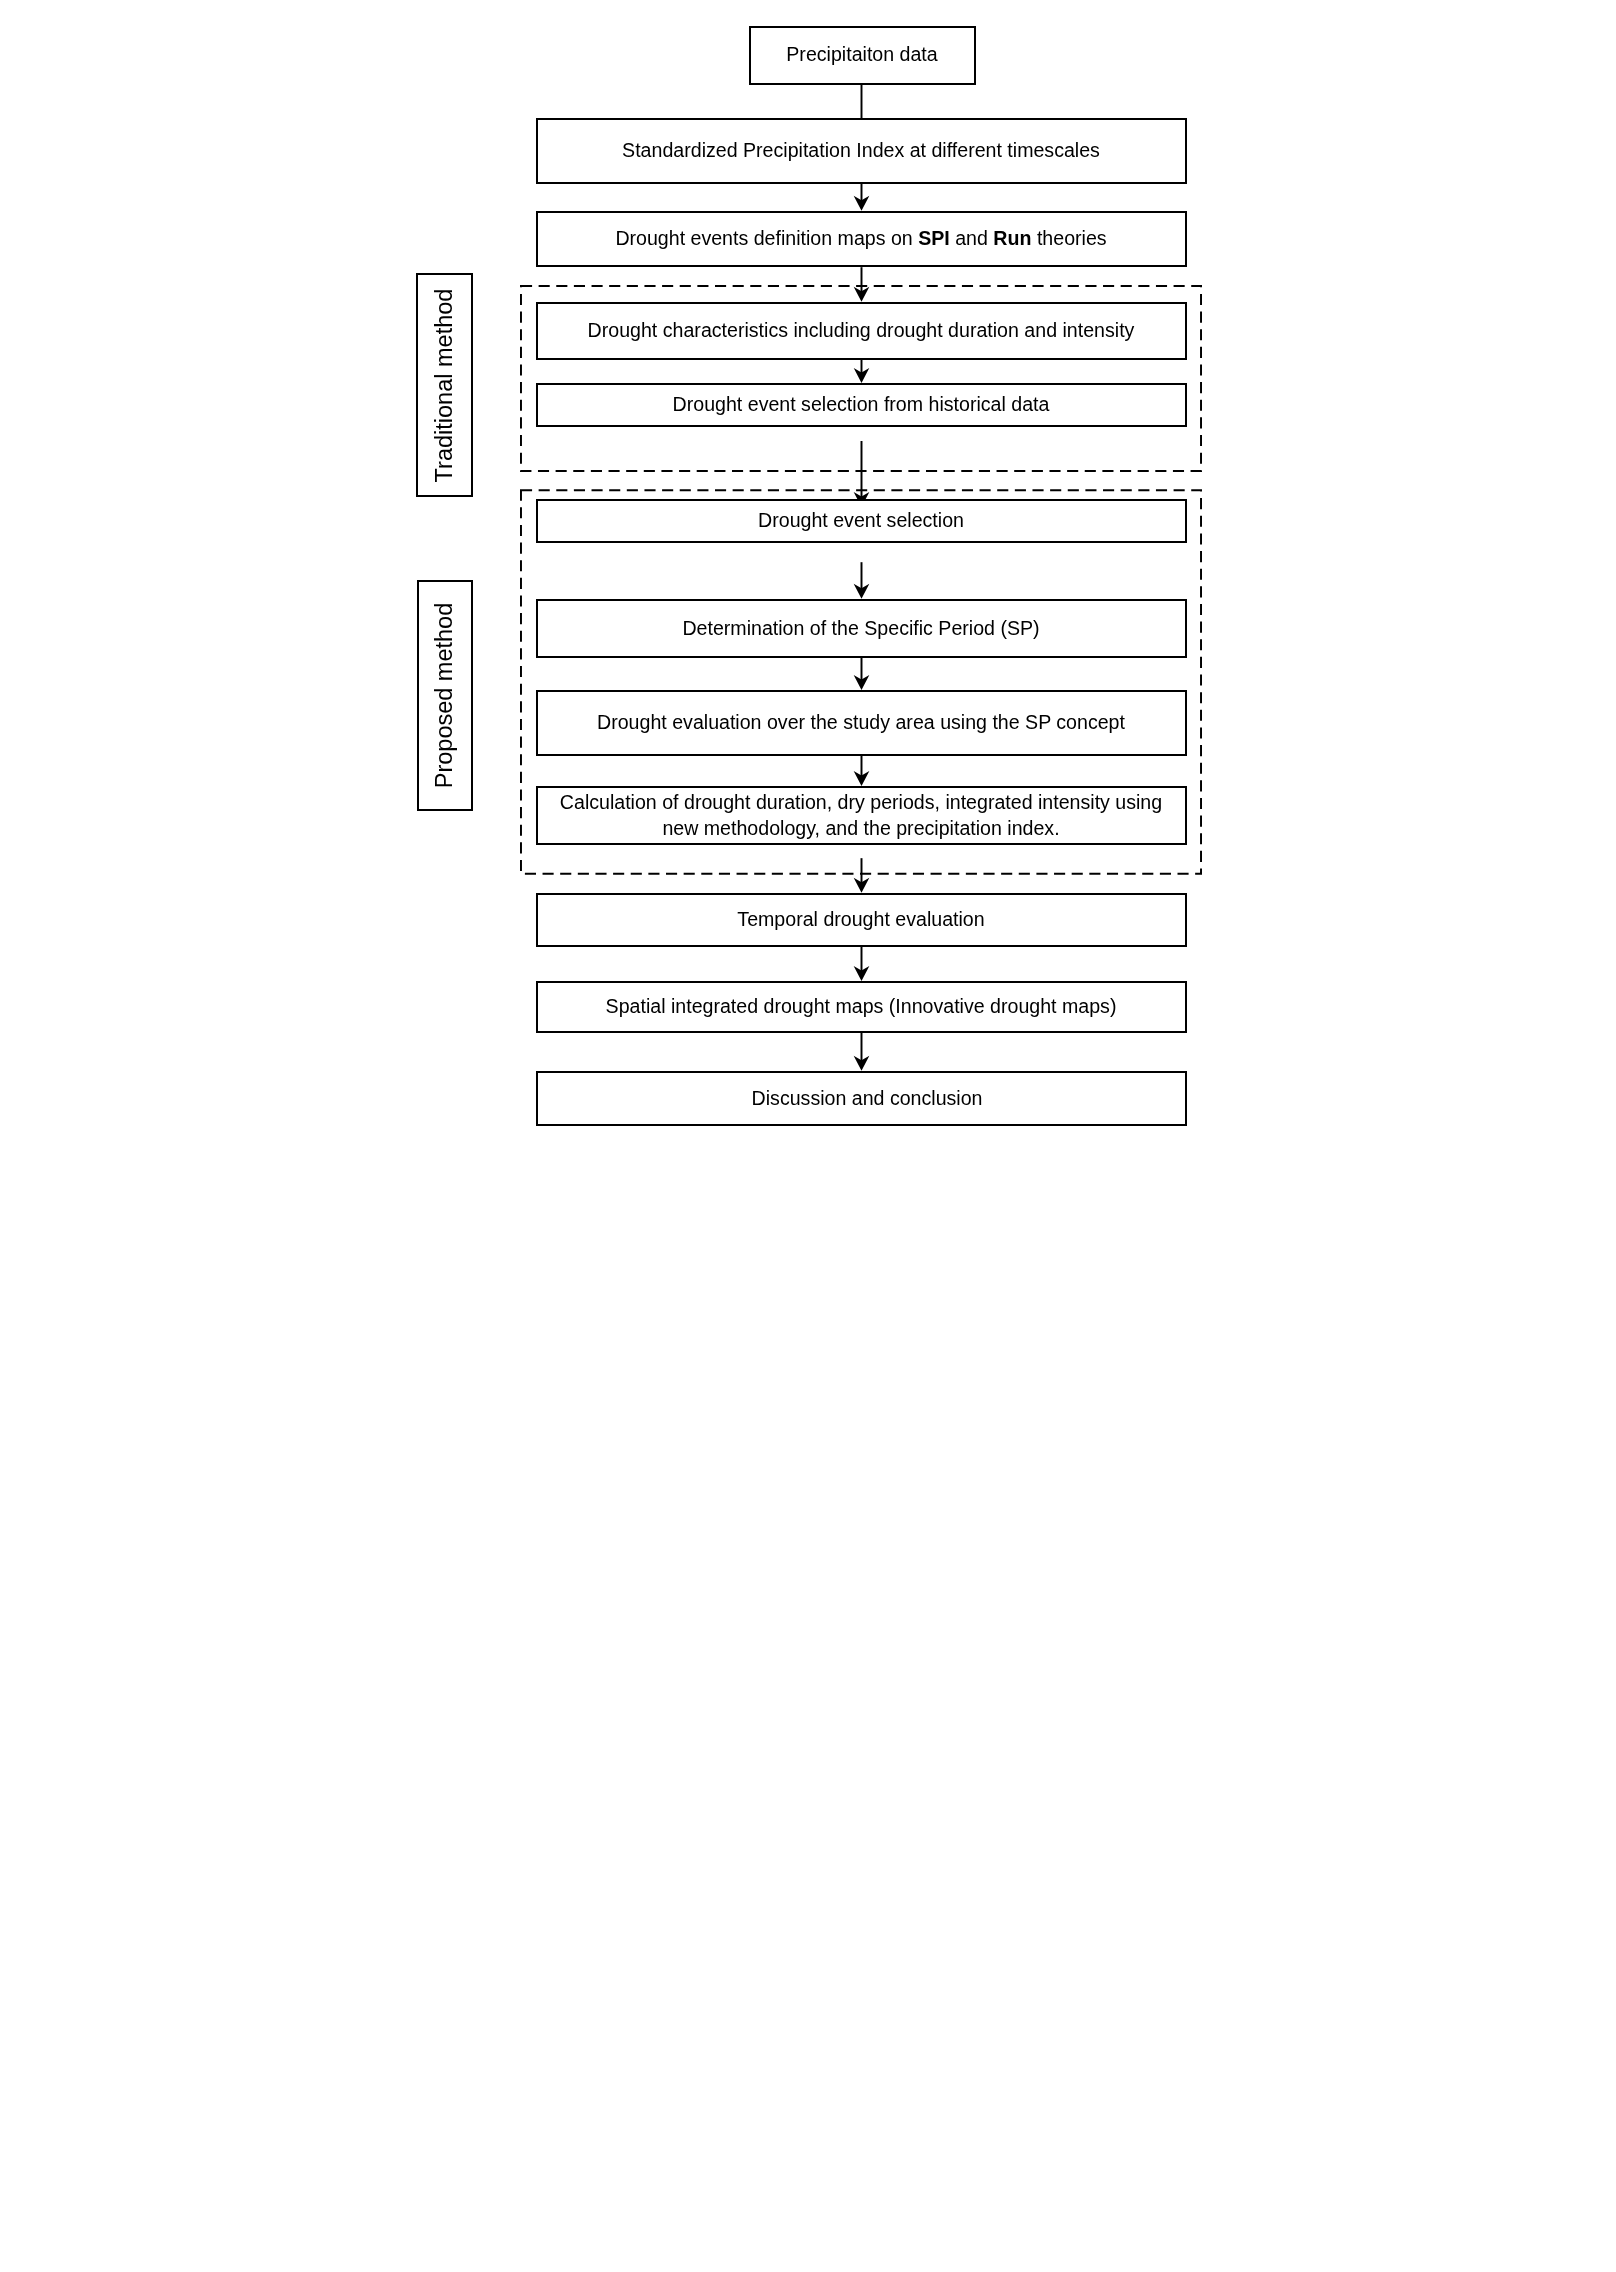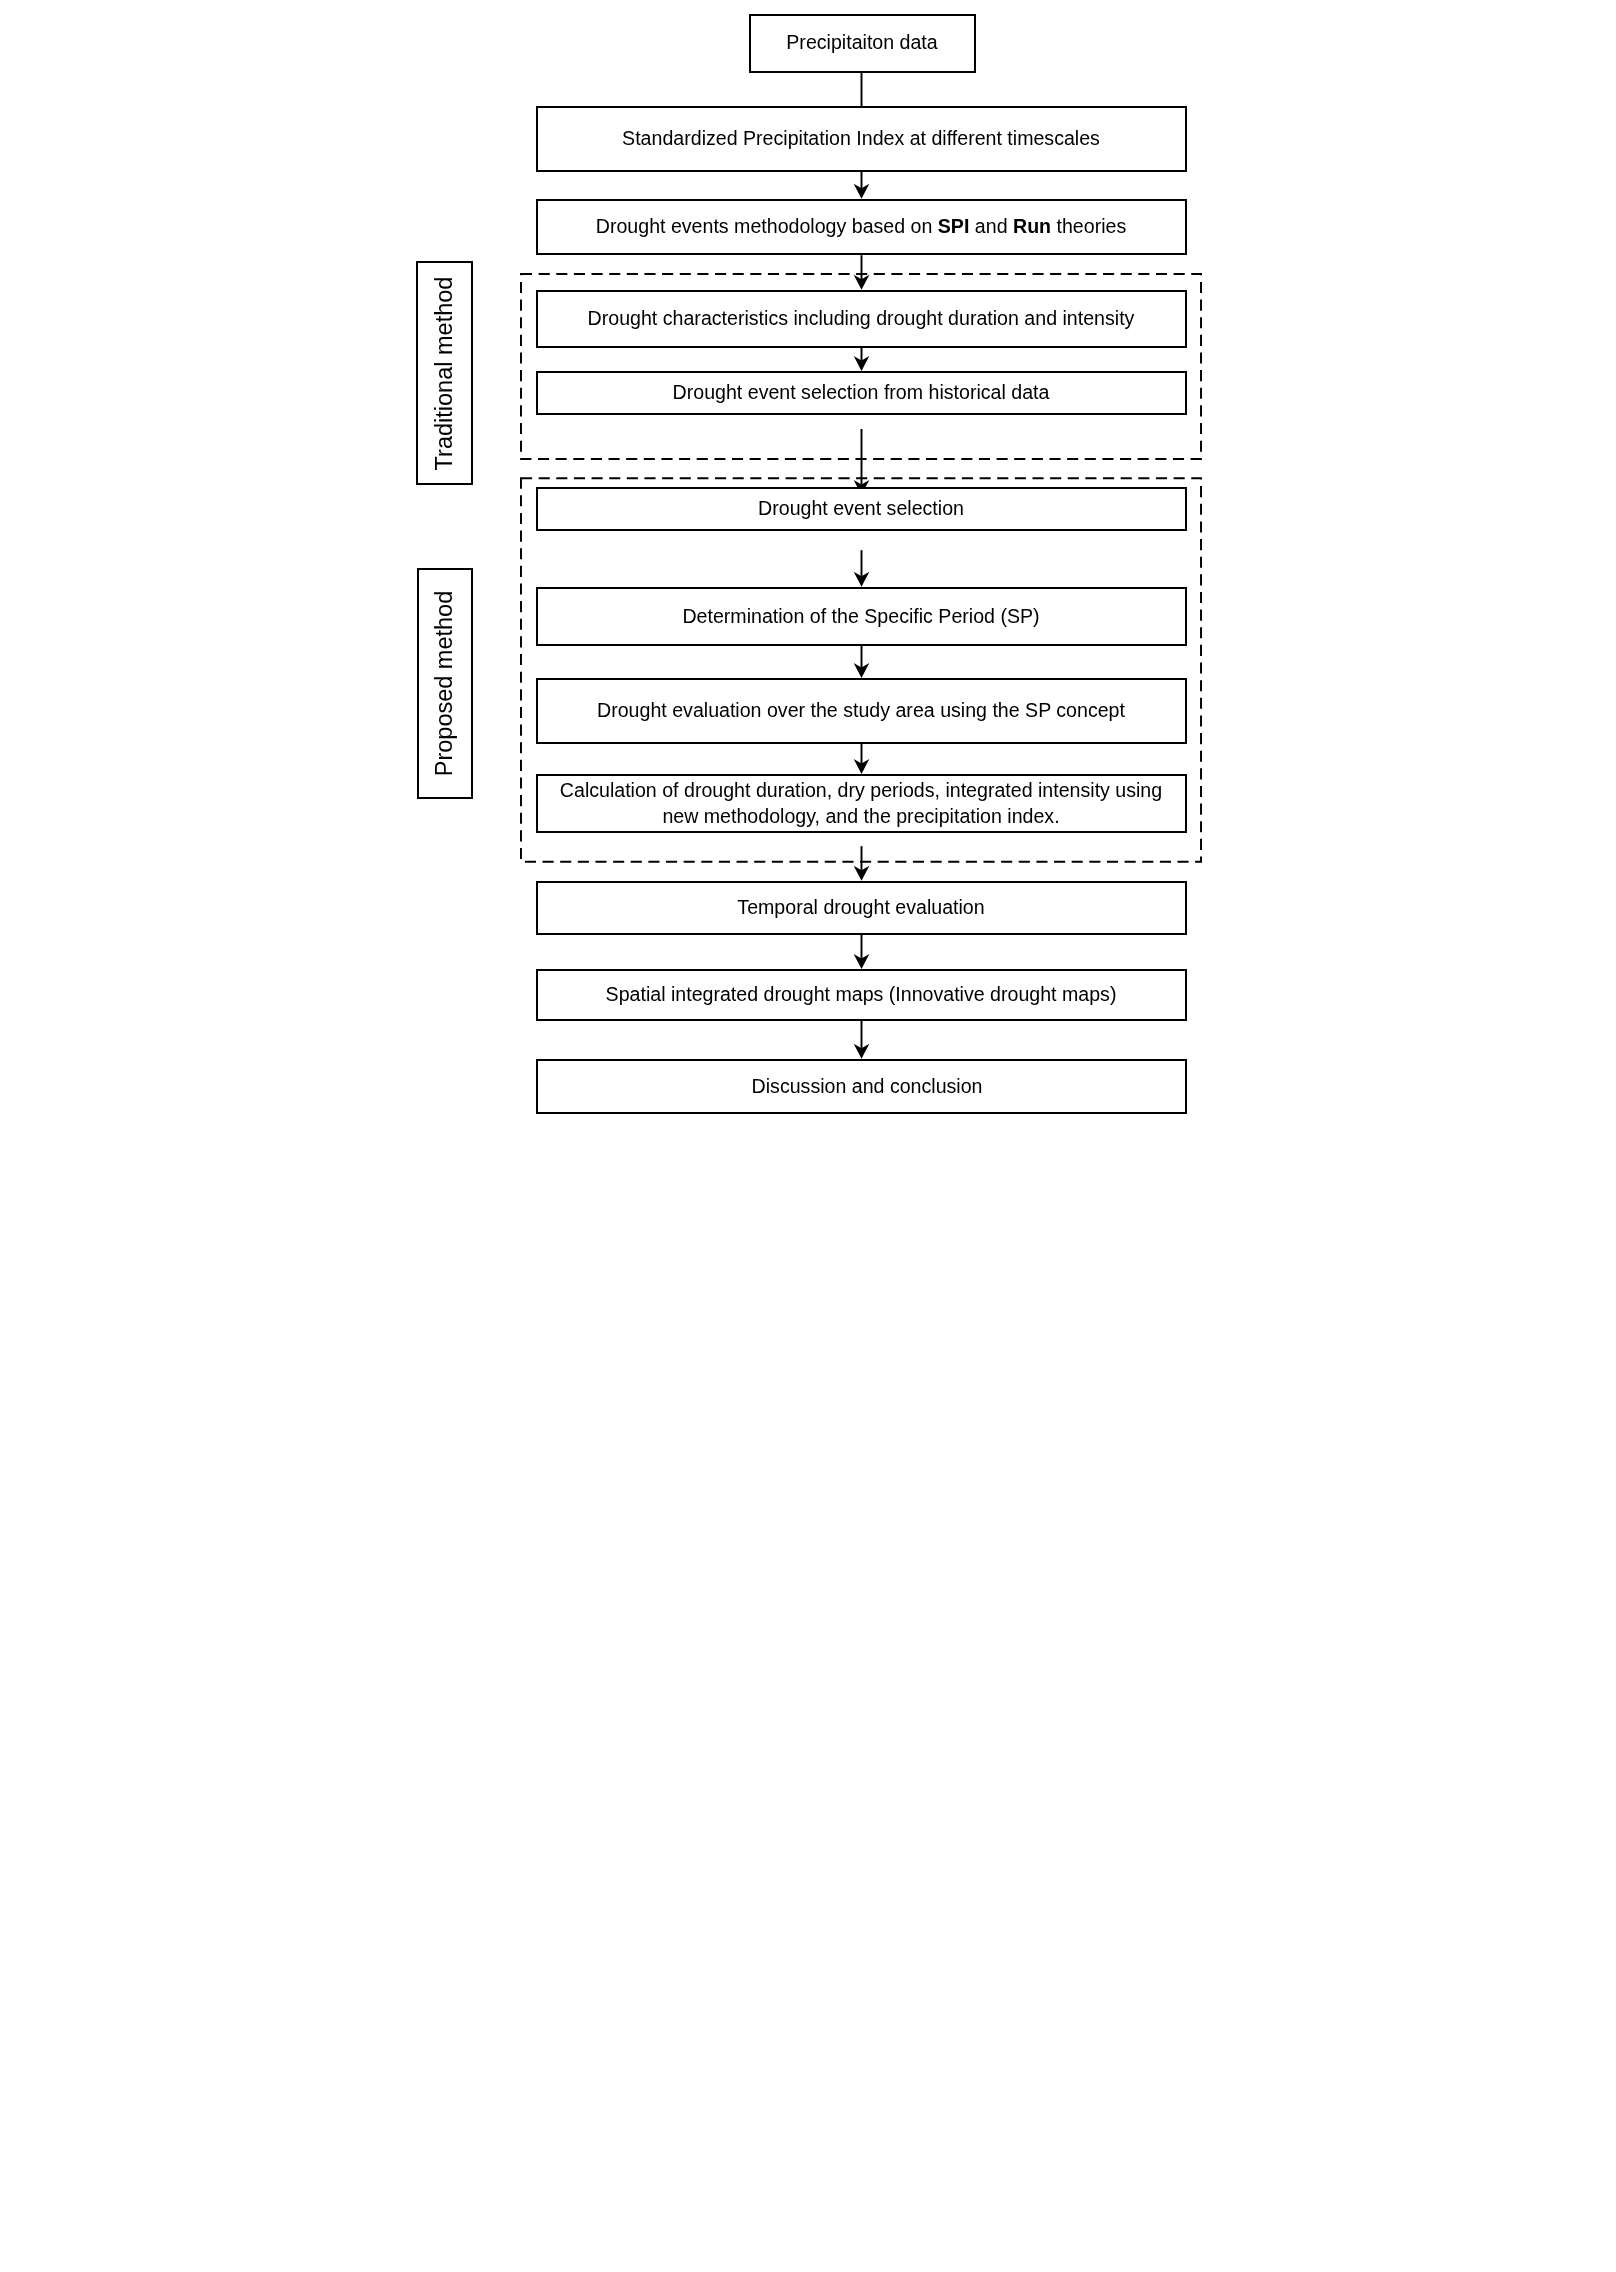--- a/index.html
+++ b/index.html
@@ -5,21 +5,21 @@
   * { box-sizing: border-box; margin: 0; padding: 0; }
   html, body { background: #ffffff; }
   body {
     font-family: "Liberation Sans", "DejaVu Sans", sans-serif;
     color: #000;
   }
   .canvas {
     position: relative;
     width: 809px;
     height: 1137px;
-    margin: 0 auto;
+    margin: 12px auto;
     background: #ffffff;
   }
   .box {
     position: absolute;
     border: 2px solid #000;
     background: #ffffff;
     display: flex;
     align-items: center;
     justify-content: center;
     text-align: center;
@@ -106,21 +106,21 @@
 
   <div class="box" style="left:345px; top:13.7px; width:227px; height:59px;">
     <span>Precipitaiton data</span>
   </div>
 
   <div class="box main" style="top:106px; height:66px;">
     <span>Standardized Precipitation Index at different timescales</span>
   </div>
 
   <div class="box main" style="top:199px; height:56px;">
-    <span><span>Drought events methodology based on </span><span class="bold">SPI</span><span> and </span><span class="bold">Run</span><span> theories</span></span>
+    <span><span>Drought events definition maps on </span><span class="bold">SPI</span><span> and </span><span class="bold">Run</span><span> theories</span></span>
   </div>
 
   <div class="box main" style="top:290px; height:58px;">
     <span>Drought characteristics including drought duration and intensity</span>
   </div>
 
   <div class="box main" style="top:371px; height:44px;">
     <span>Drought event selection from historical data</span>
   </div>
 

